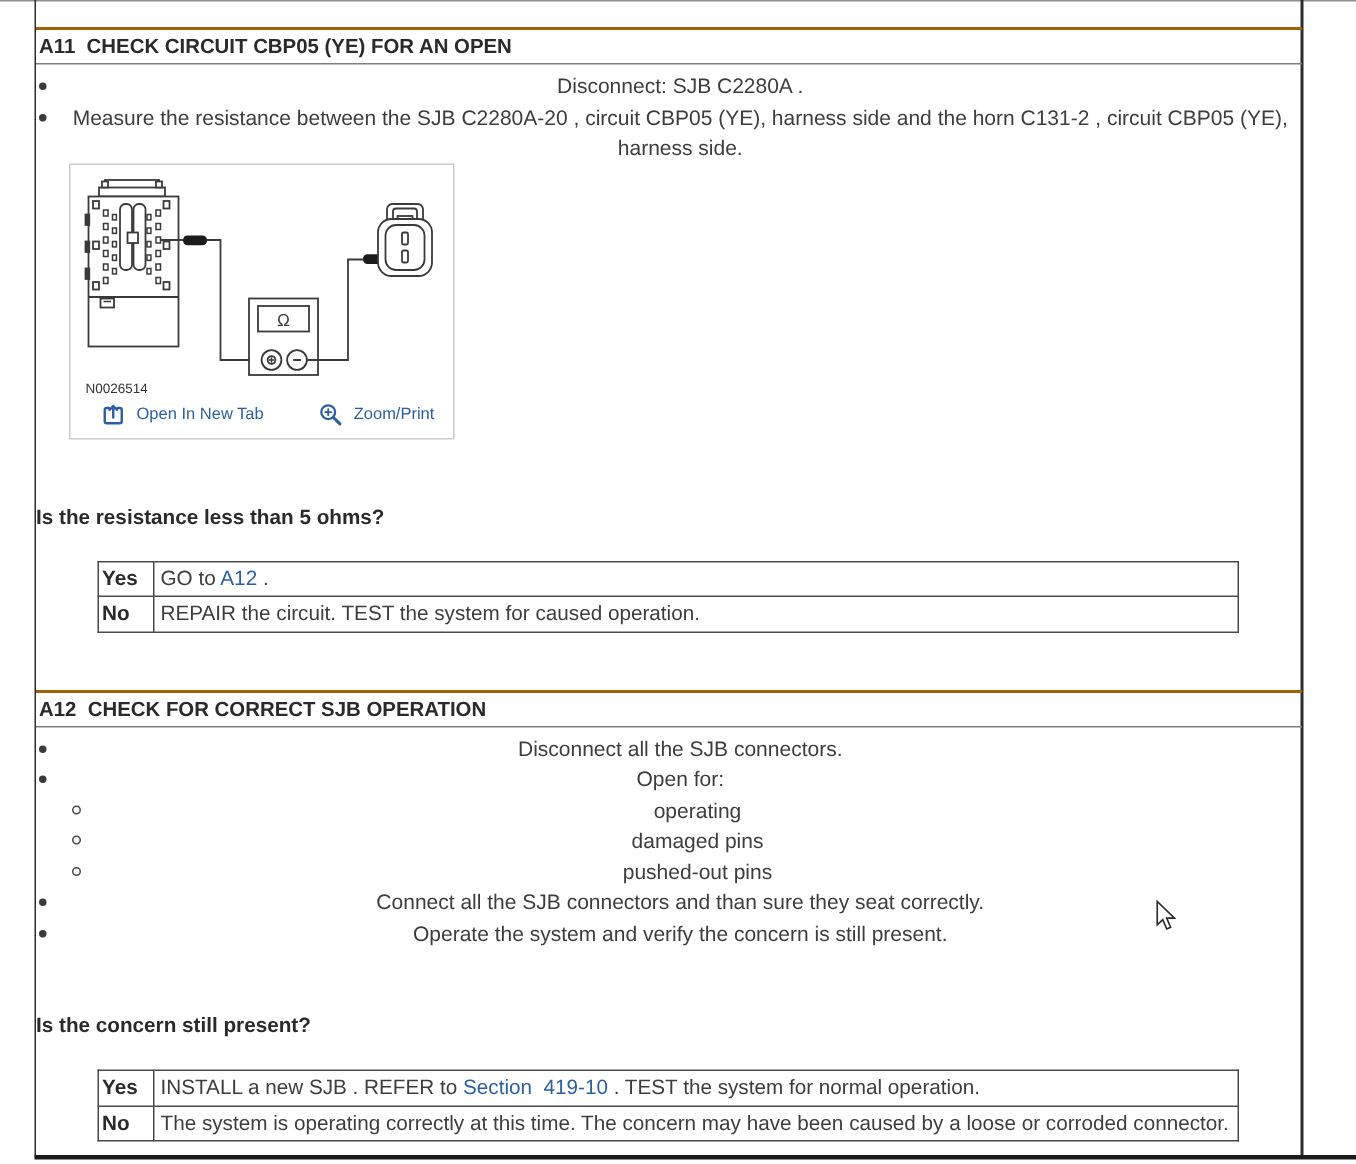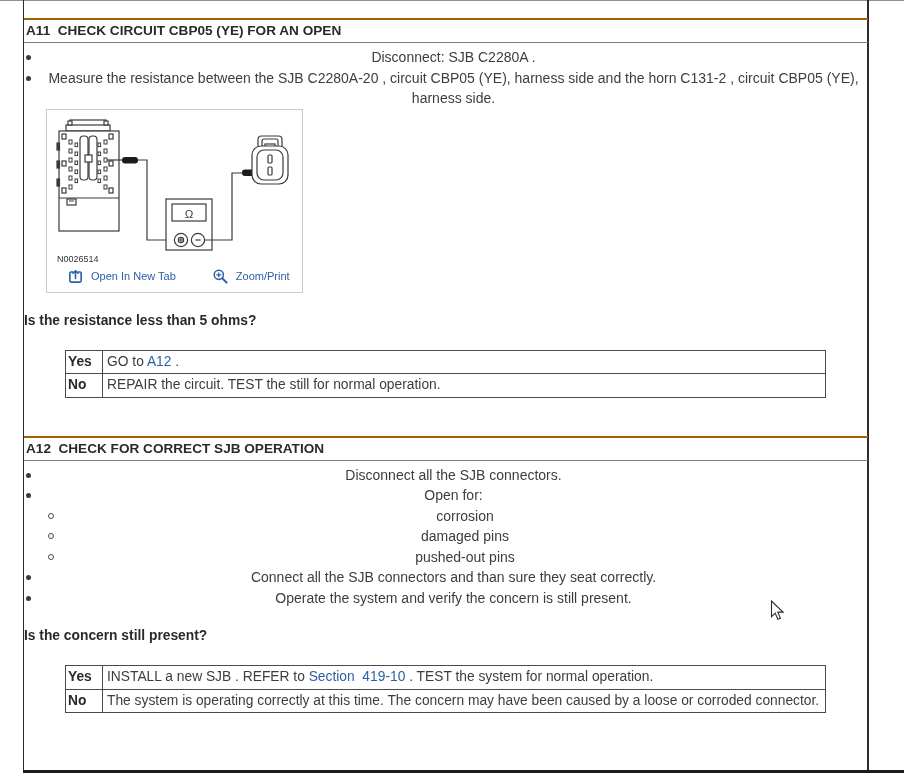--- a/index.html
+++ b/index.html
@@ -30,21 +30,21 @@
   ul.steps li.sub{padding-left:38px;}
   ul.steps li.sub::before{
     left:24px;top:7px;width:4px;height:4px;background:transparent;
     border:1.4px solid #4a4a4a;
   }
   .figure{margin-left:22px;margin-top:0;width:255px;border:1px solid #cbcbcb;background:#ffffff;}
   .figure-inner{padding:8px 0 0 9px;}
   .fig-id{font-size:9px;color:#333333;margin:1px 0 0 1px;line-height:10px;}
   .fig-links{display:flex;align-items:center;gap:36px;padding:4px 0 7px 11px;}
   .fig-link{display:flex;align-items:center;gap:7px;color:#2b5fa5;font-size:11px;cursor:pointer;white-space:pre-wrap;}
-  .question{font-weight:bold;color:#2a2a2a;margin-top:18px;line-height:20px;font-size:13.8px;}
+  .question{font-weight:bold;color:#2a2a2a;margin-top:42px;line-height:20px;font-size:13.8px;}
   table.answers{border-collapse:collapse;margin:19px 0 0 41px;width:761px;table-layout:fixed;}
   table.answers td{
     border:1px solid #4a4a4a;padding:2px 4px 2px 4px;line-height:18.6px;
     vertical-align:top;white-space:pre-wrap;font-size:13.8px;
   }
   table.answers td.yn{width:30px;font-weight:bold;color:#2a2a2a;padding-left:2px;white-space:normal;}
   .link{color:#2b5fa5;text-decoration:none;cursor:pointer;white-space:pre-wrap;text-align:center;}
   .diagram{display:block;}
   .cursor{position:absolute;left:770px;top:600px;}
 </style>
@@ -163,31 +163,31 @@
   <div class="question">Is the resistance less than 5 ohms?</div>
 
   <table class="answers">
     <tbody>
         <tr>
       <td class="yn">Yes</td>
       <td><span>GO to </span><a class="link">A12</a><span> .</span></td>
     </tr>
     <tr>
       <td class="yn">No</td>
-      <td>REPAIR the circuit. TEST the still for normal operation.</td>
+      <td>REPAIR the circuit. TEST the system for caused operation.</td>
     </tr>
   </tbody>
     </table>
 
   <div class="sec-header second">A12  CHECK FOR CORRECT SJB OPERATION</div>
 
   <ul class="steps">
     <li>Disconnect all the SJB connectors.</li>
     <li>Open for:</li>
-    <li class="sub">corrosion</li>
+    <li class="sub">operating</li>
     <li class="sub">damaged pins</li>
     <li class="sub">pushed-out pins</li>
     <li>Connect all the SJB connectors and than sure they seat correctly.</li>
     <li>Operate the system and verify the concern is still present.</li>
   </ul>
 
   <div class="question">Is the concern still present?</div>
 
   <table class="answers">
     <tbody>

